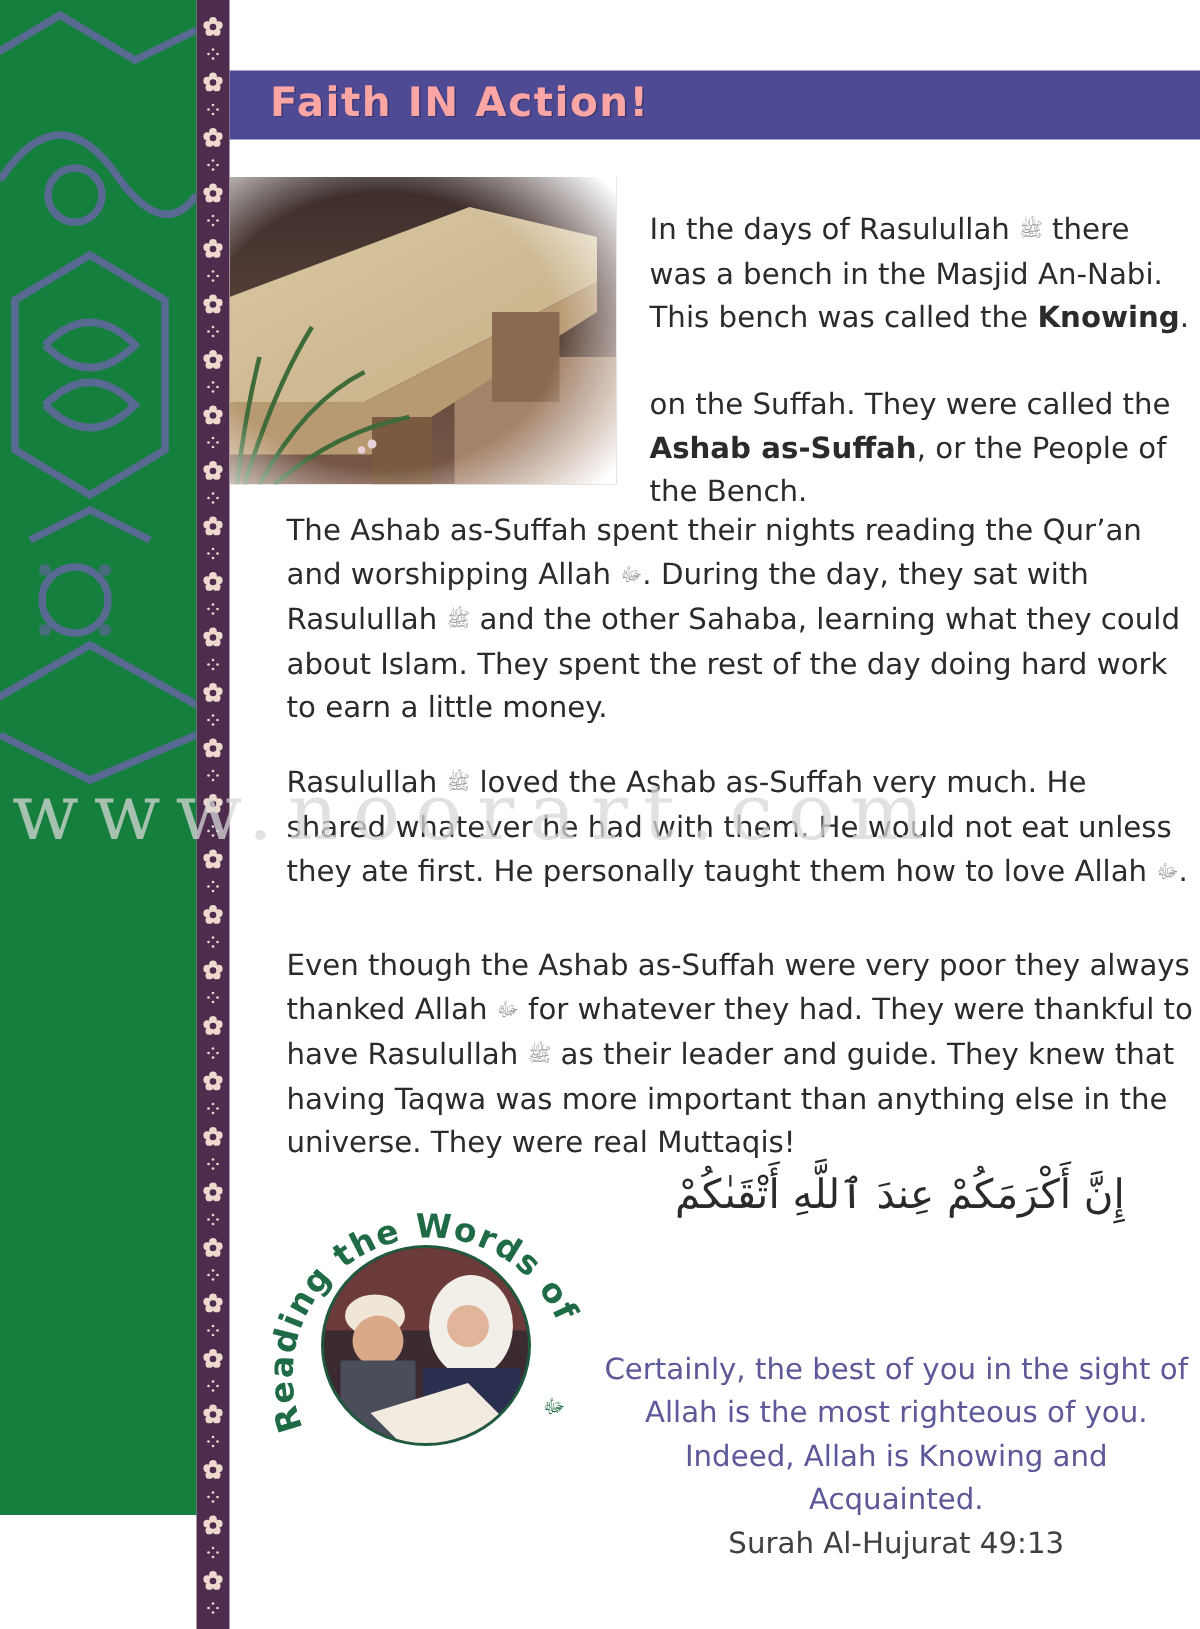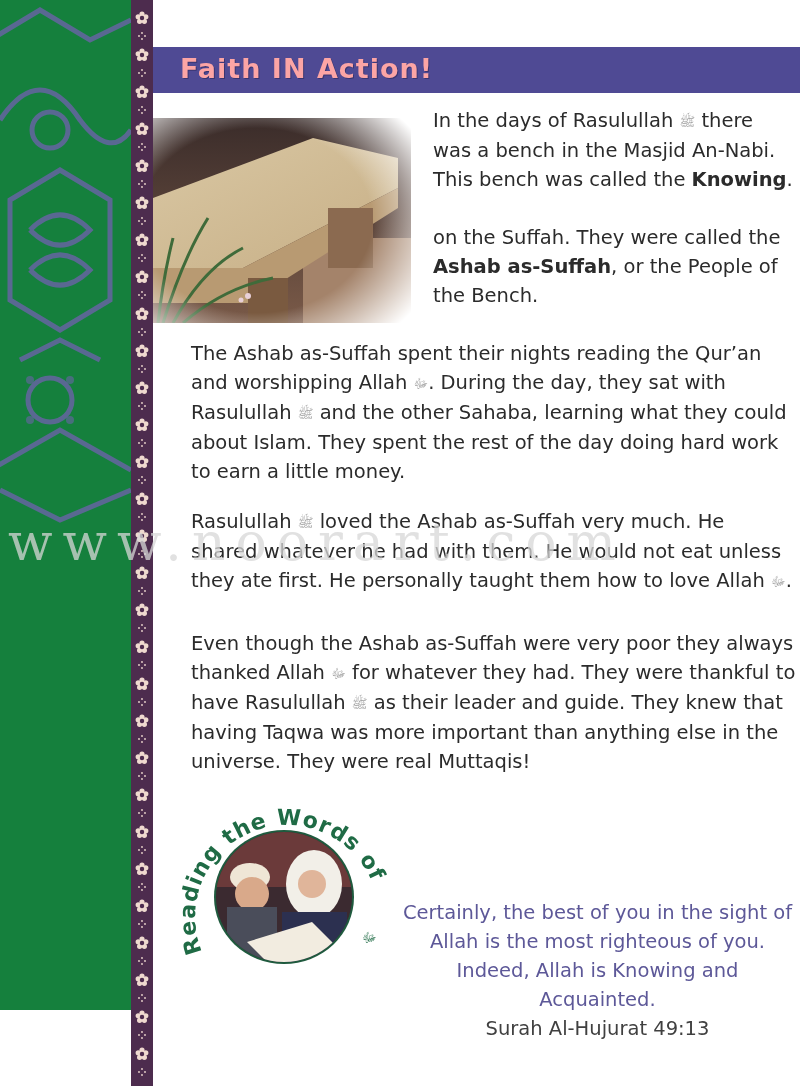--- a/index.html
+++ b/index.html
@@ -30,21 +30,21 @@
     font-family:"DejaVu Sans", sans-serif; font-weight:bold;
     font-size:27px; color:#fca5a5; letter-spacing:1px;
     text-shadow: 1px 1px 0 #3a3570;
     margin-left: 11px;
   }
   .bench-image {
     position:absolute; left:153px; top:118px; width:258px; height:205px;
     overflow:hidden;
   }
   .intro-text {
-    position:absolute; left:433px; top:106px; width:360px;
+    position:absolute; left:433px; top:138px; width:360px;
     font-size:19.5px; line-height:29px; color:#2b2b2b;
   }
   .para {
     position:absolute; left:191px; width:605px;
     font-size:19.5px; line-height:29px; color:#2b2b2b;
   }
   .p1 { top:339px; }
   .p2 { top:507px; }
   .p3 { top:597px;margin-top:32px; }
   .honor {
@@ -282,16 +282,17 @@
       <polygon points="75,170 140,150 175,185 105,200" fill="#f2ece0"></polygon>
     </g>
     <text font-family="DejaVu Sans, sans-serif" font-weight="bold" font-size="22" fill="#1f6b45" letter-spacing="1">
       <textPath href="#arc">Reading the Words of Allah</textPath>
     </text>
     <text x="190" y="170" font-size="13" fill="#1f6b45">ﷻ</text>
   </svg>
 </div>
 
 <div class="arabic">
+  <div>إِنَّ أَكْرَمَكُمْ عِندَ ٱللَّهِ أَتْقَىٰكُمْ</div>
 </div>
 
 <div class="translation">Certainly, the best of you in the sight of Allah is the most righteous of you. Indeed, Allah is Knowing and Acquainted.</div>
 <div class="citation">Surah Al-Hujurat 49:13</div>
 
 </body></html>

